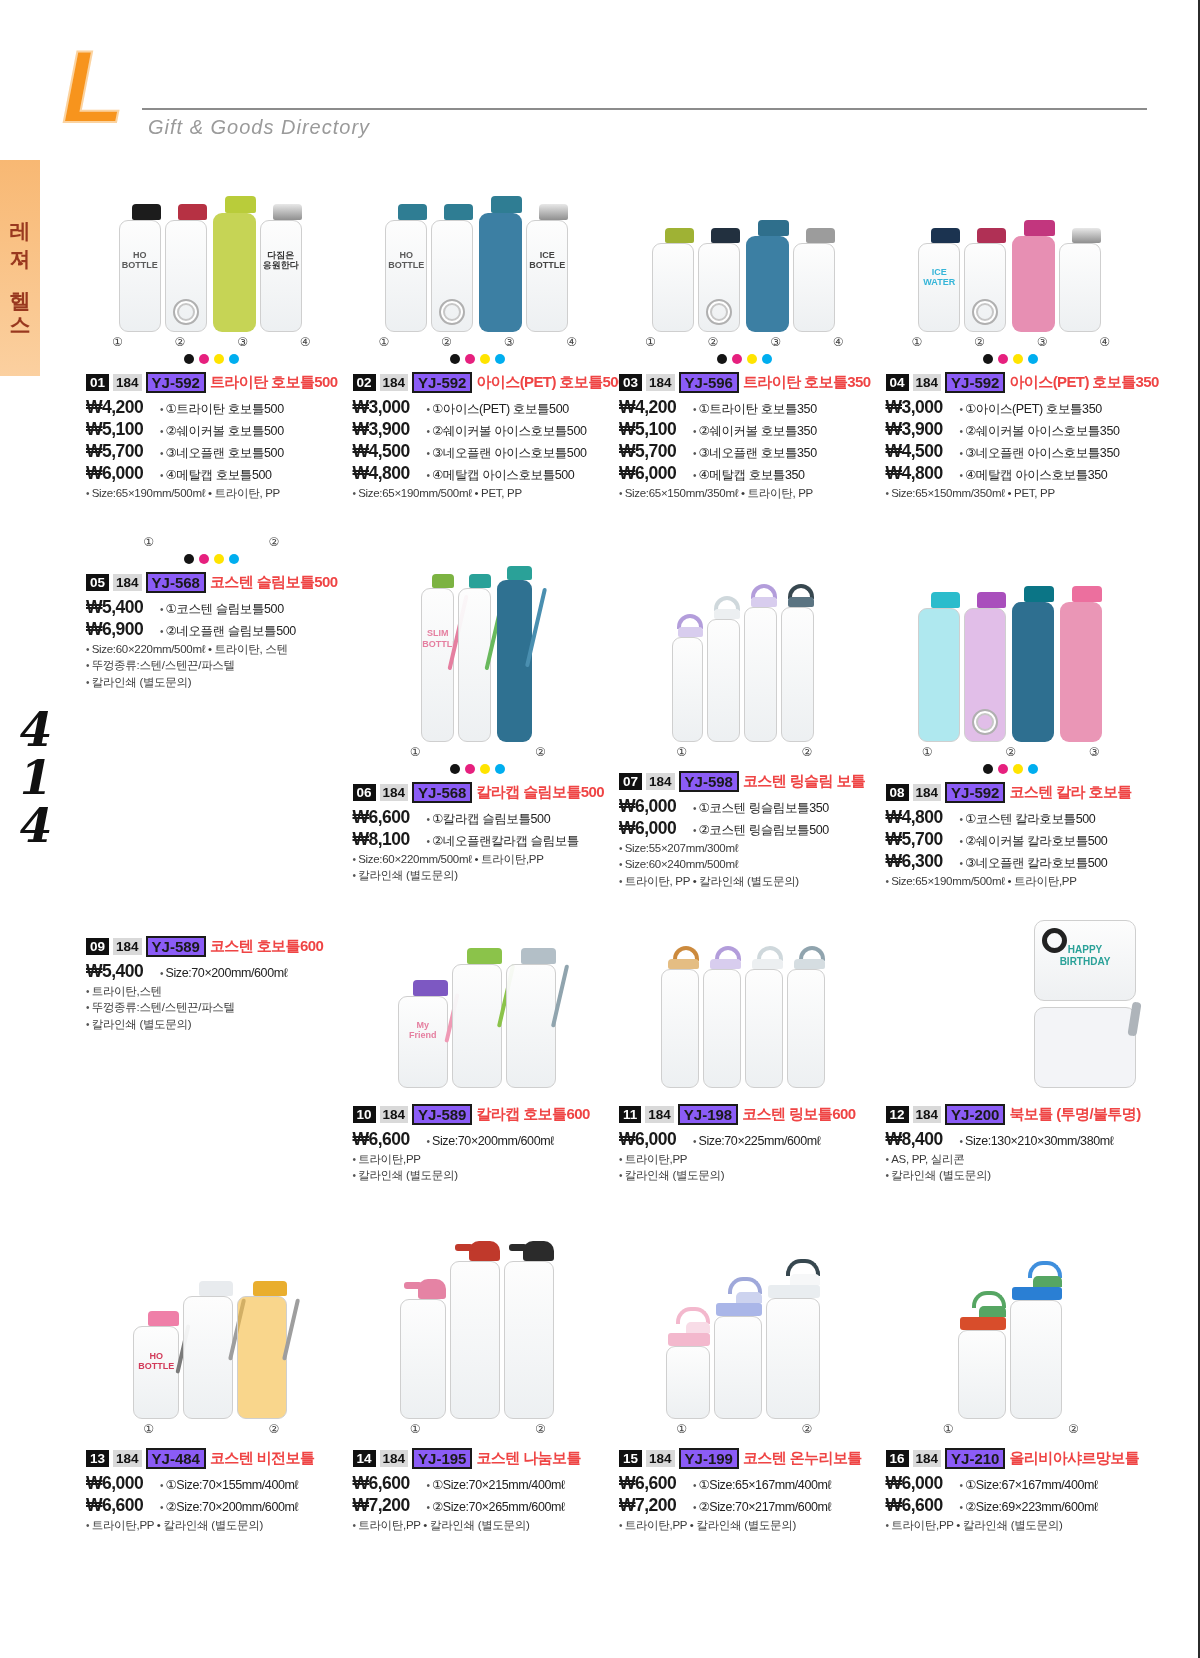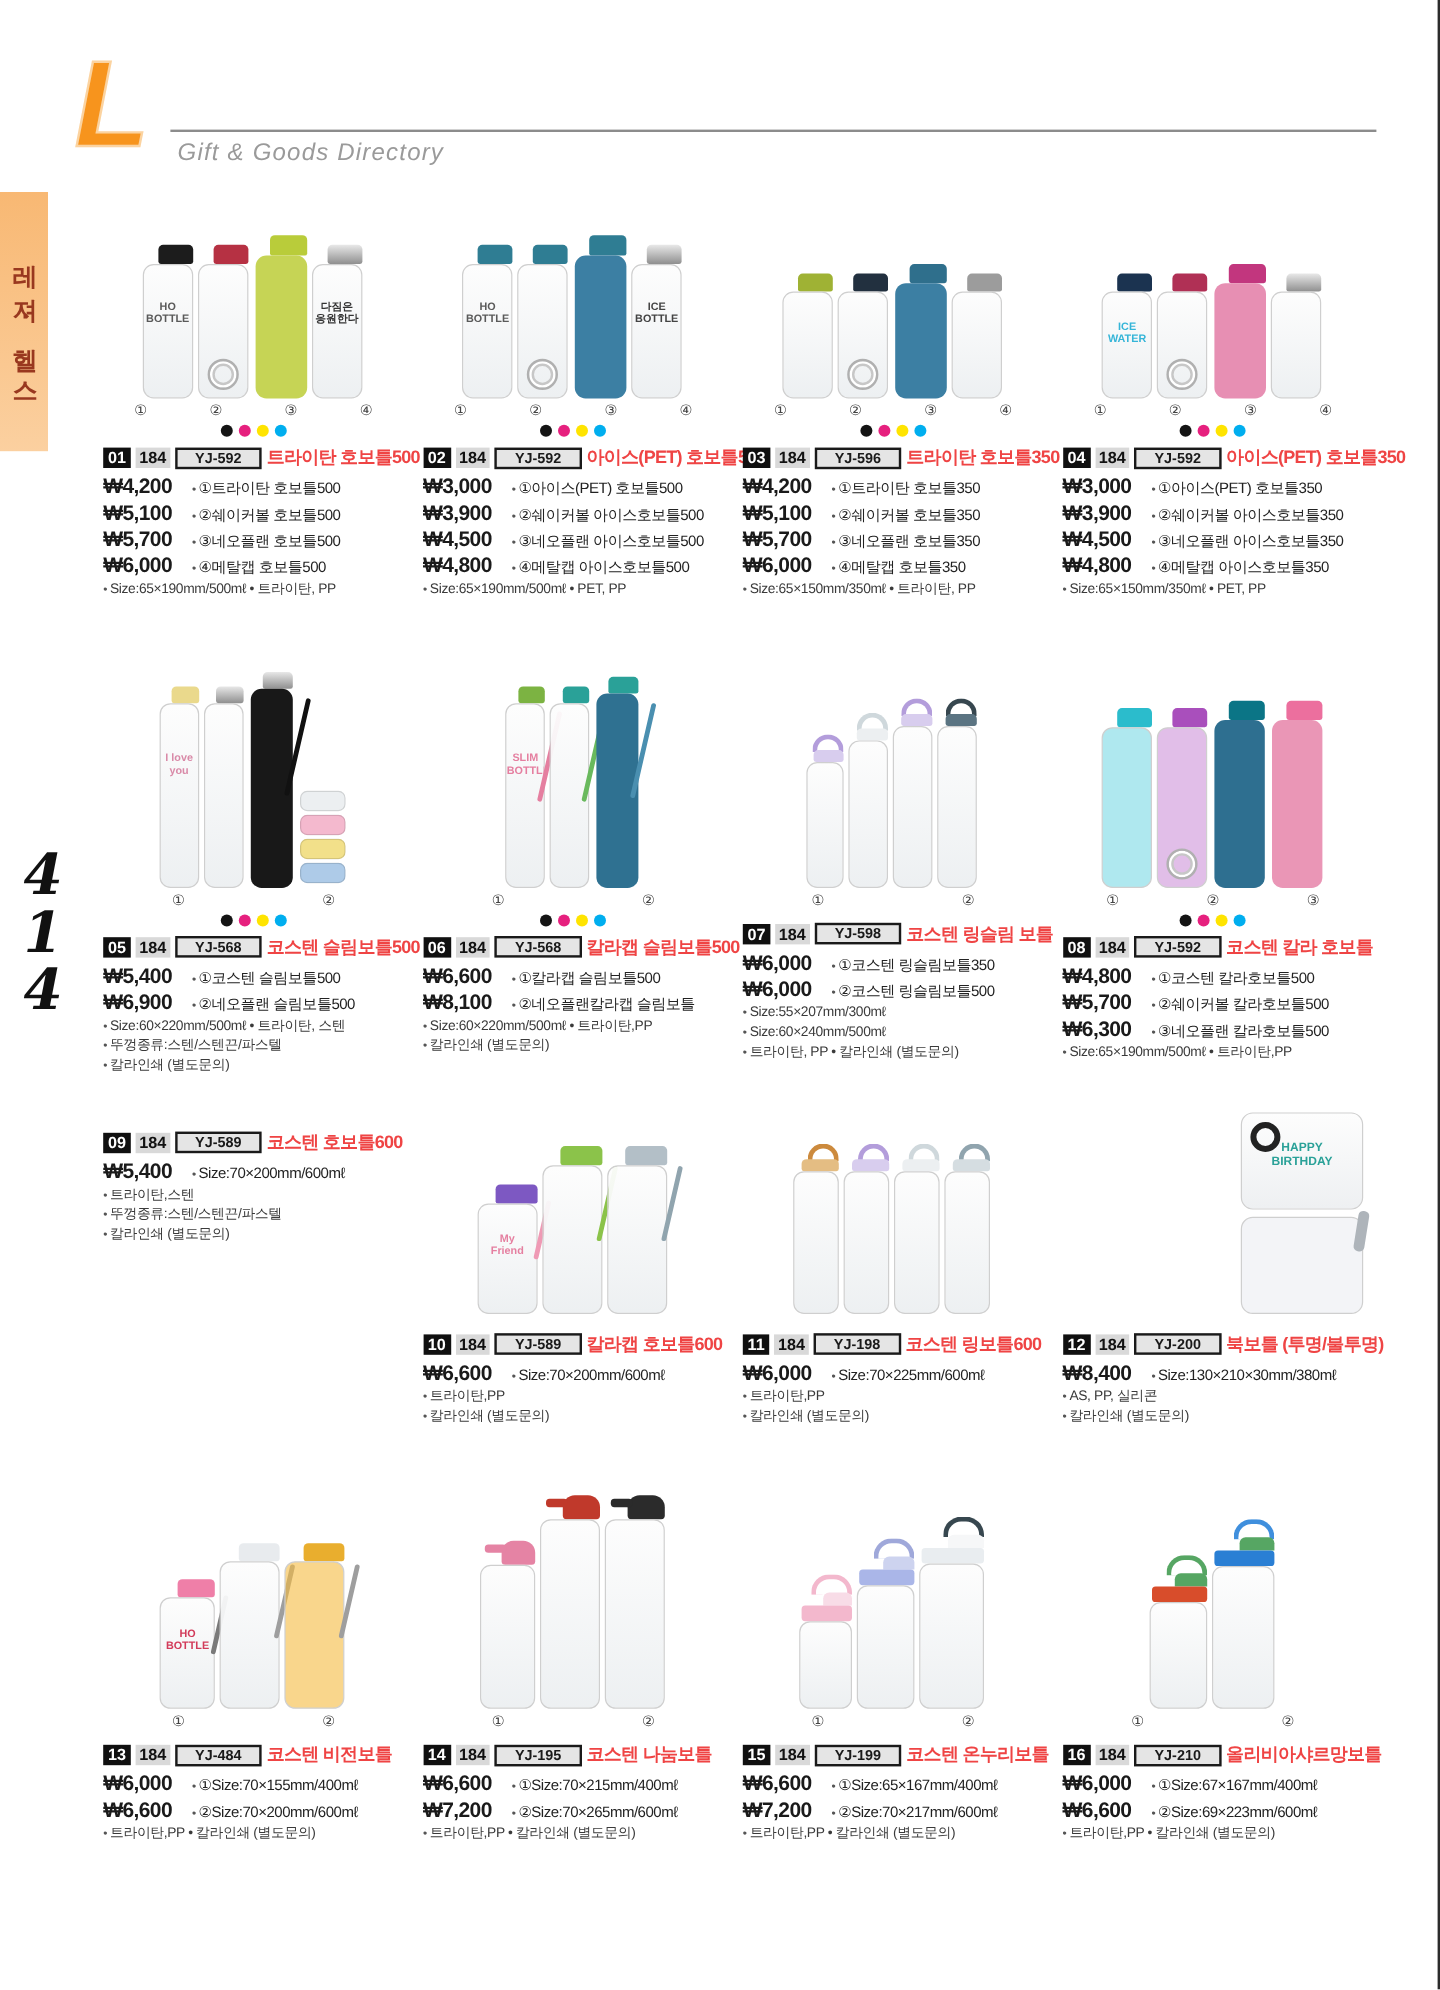--- a/index.html
+++ b/index.html
@@ -48,22 +48,22 @@
   .card{display:flex;flex-direction:column;min-width:0;}
   .img-area{display:flex;align-items:flex-end;justify-content:center;gap:6px;}
   .variant-row{display:flex;justify-content:space-around;height:17px;
     font-size:12px;color:#444;margin-top:3px;}
   .dots-row{display:flex;justify-content:center;gap:5px;height:13px;margin:2px 0 1px;}
   .dot{width:10px;height:10px;border-radius:50%;}
   .title-row{display:flex;align-items:center;gap:4px;margin:4px 0 3px;white-space:nowrap;}
   .numbox{background:#101010;color:#fff;font-weight:bold;font-size:13.5px;
     padding:1px 4px;}
   .catbox{background:#d9d9d9;color:#111;font-weight:bold;font-size:13.5px;padding:1px 3px;}
-  .codebox{border:2px solid #1a1a1a;background:#e5e5e5;font-weight:bold;font-size:12px;
-    padding:0 15px;}
+  .codebox{border:2px solid #1a1a1a;background:#8b5cf6;font-weight:bold;font-size:15px;
+    padding:0 4px;}
   .pname{font-weight:800;font-size:15px;letter-spacing:-0.6px;color:#ef4444;}
   .price-line{display:flex;align-items:baseline;margin:1px 0;}
   .price{font-weight:800;font-size:17.5px;width:74px;flex:none;letter-spacing:-0.5px;}
   .pdesc{font-size:12.5px;color:#222;letter-spacing:-0.4px;}
   .pdesc::before{content:"• ";color:#555;font-size:10px;}
   .note{font-size:11.5px;color:#3a3a3a;line-height:1.45;letter-spacing:-0.3px;}
   .note::before{content:"• ";color:#555;font-size:10px;}
   
   .bottle{position:relative;display:flex;flex-direction:column;align-items:flex-end;flex:none;margin-top:37px;}
   .b-cap{width:72%;border-radius:4px 4px 2px 2px;flex:none;}
@@ -374,44 +374,20 @@
           <span class="price">₩4,800</span>
           <span class="pdesc">④메탈캡 아이스호보틀350</span>
         </div>
       </div>
     <div class="note-list">
         <div class="note">Size:65×150mm/350mℓ • PET, PP</div>
       </div>
   </section>
 
   <section class="card">
-    <div class="img-area" style="height: 210px;">
-        <div class="bottle" style="width: 31px; height: 168px;">
-          <div class="b-cap" style="height: 14px; background: rgb(234, 217, 140);"></div>
-          <div class="b-body clear">
-            <div class="b-label" style="color: rgb(217, 138, 168);">I love
-you</div>
-          </div>
-        </div>
-        <div class="bottle" style="width: 31px; height: 168px;">
-          <div class="b-cap metal" style="height: 14px;"></div>
-          <div class="b-body clear"></div>
-        </div>
-        <div class="bottle" style="width: 35px; height: 180px;">
-          <div class="b-cap metal" style="height: 14px;"></div>
-          <div class="b-body" style="background: rgb(24, 24, 24); border: none;"></div>
-          <div class="b-strap" style="background: rgb(17, 17, 17);"></div>
-        </div>
-        <div class="capstack">
-          <div class="" style="width: 36px; height: 15px; border-radius: 6px; border: 1px solid rgba(0, 0, 0, 0.12); background: rgb(236, 239, 241);"></div>
-          <div class="" style="width: 36px; height: 15px; border-radius: 6px; border: 1px solid rgba(0, 0, 0, 0.12); background: rgb(244, 185, 206);"></div>
-          <div class="" style="width: 36px; height: 15px; border-radius: 6px; border: 1px solid rgba(0, 0, 0, 0.12); background: rgb(242, 224, 138);"></div>
-          <div class="" style="width: 36px; height: 15px; border-radius: 6px; border: 1px solid rgba(0, 0, 0, 0.12); background: rgb(174, 203, 232);"></div>
-        </div>
-      </div>
     <div class="variant-row">
         <span>①</span>
         <span>②</span>
       </div>
     <div class="dots-row">
         <div class="dot" style="background: rgb(20, 20, 20);"></div>
         <div class="dot" style="background: rgb(230, 32, 126);"></div>
         <div class="dot" style="background: rgb(255, 228, 0);"></div>
         <div class="dot" style="background: rgb(0, 174, 239);"></div>
       </div>

